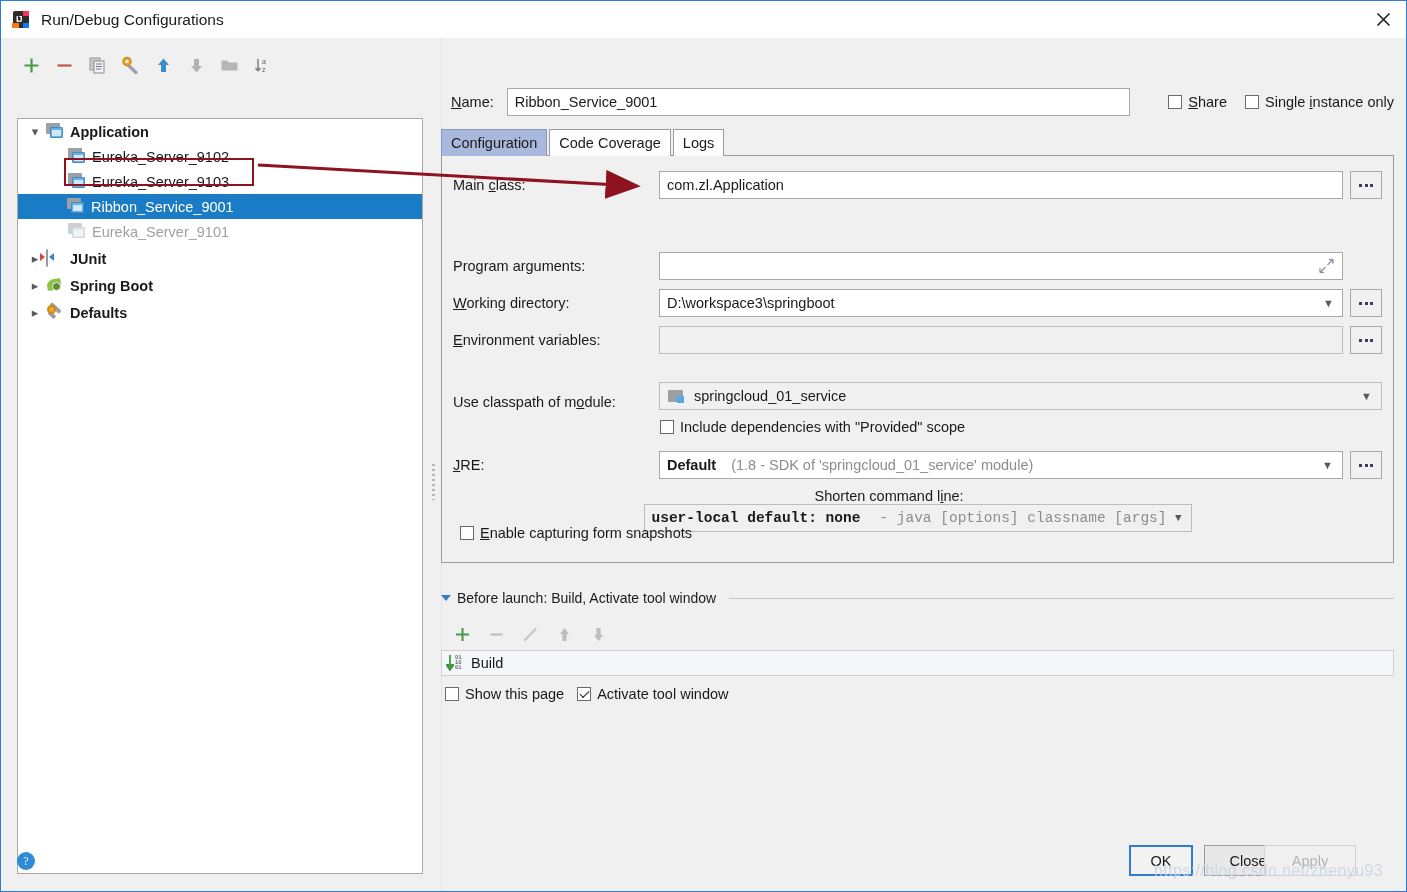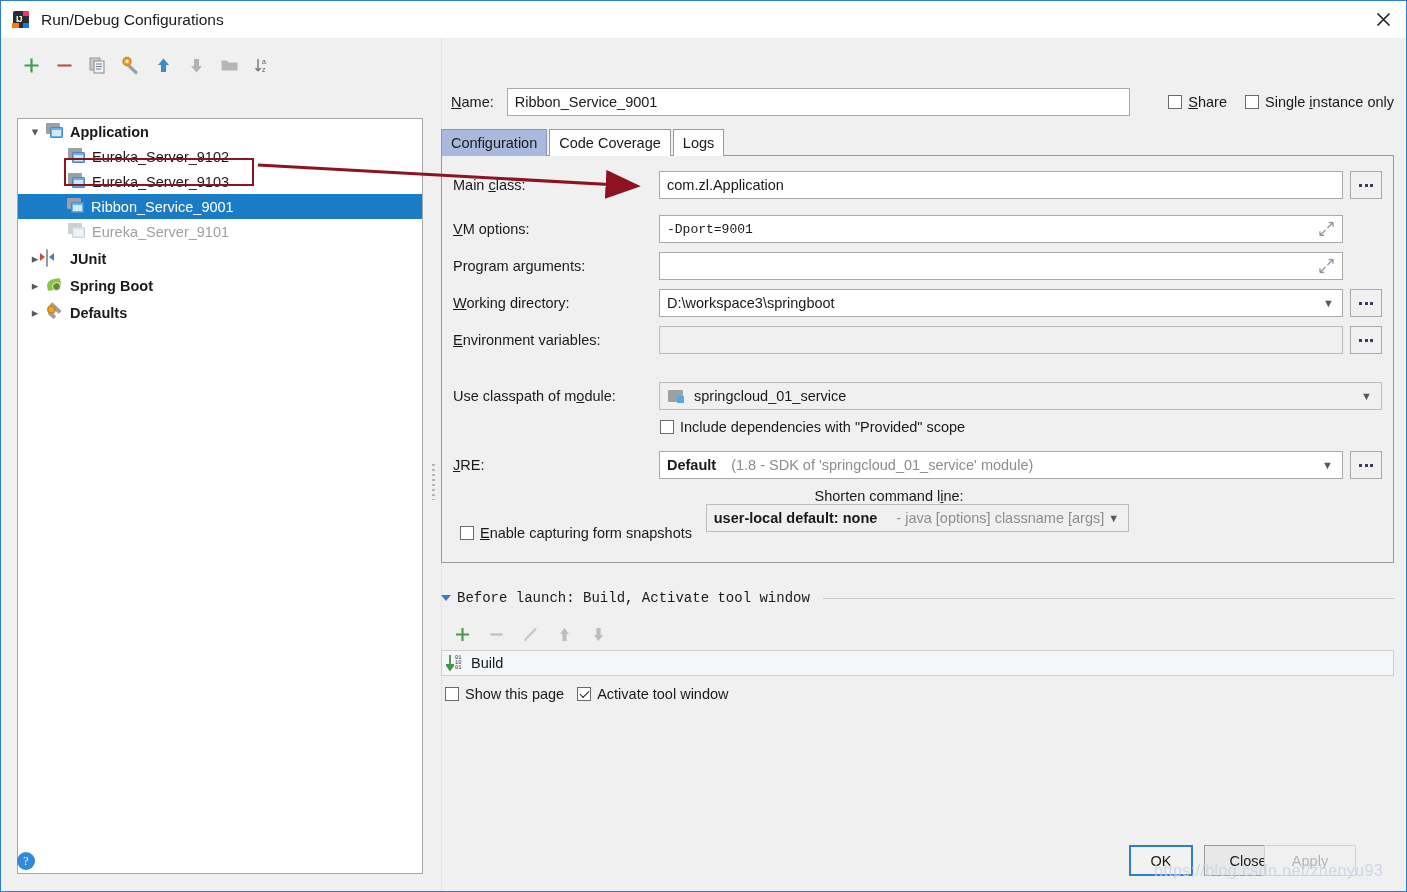--- a/index.html
+++ b/index.html
@@ -374,33 +374,20 @@
           </div>
           <div class="browse">
             <span class="dots">
                 <i></i>
                 <i></i>
                 <i></i>
               </span>
           </div>
         </div>
 
-        <div class="row" style="top:59px;">
-          <span class="lb lbl"><span class="u">V</span>M options:</span>
-          <div class="tfield" style="flex:1 1 auto;position:relative;padding-right:26px;">
-            <span class="mono">-Dport=9001</span>
-            <span class="expander">
-              <svg width="15" height="15" viewBox="0 0 15 15">
-                <path d="M14 1 L8.5 6.5 M14 1 H9.8 M14 1 V5.2" stroke="#8a93a8" stroke-width="1.3" fill="none"></path>
-                <path d="M1 14 L6.5 8.5 M1 14 H5.2 M1 14 V9.8" stroke="#8a93a8" stroke-width="1.3" fill="none"></path>
-              </svg>
-            </span>
-          </div>
-          <div style="width:39px;flex:0 0 auto;"></div>
-        </div>
 
         <div class="row" style="top:96px;">
           <span class="lb lbl">Program ar<span class="u">g</span>uments:</span>
           <div class="tfield" style="flex:1 1 auto;position:relative;padding-right:26px;">
             <span class="mono"></span>
             <span class="expander">
               <svg width="15" height="15" viewBox="0 0 15 15">
                 <path d="M14 1 L8.5 6.5 M14 1 H9.8 M14 1 V5.2" stroke="#8a93a8" stroke-width="1.3" fill="none"></path>
                 <path d="M1 14 L6.5 8.5 M1 14 H5.2 M1 14 V9.8" stroke="#8a93a8" stroke-width="1.3" fill="none"></path>
               </svg>
@@ -431,21 +418,21 @@
           </div>
           <div class="browse">
             <span class="dots">
                 <i></i>
                 <i></i>
                 <i></i>
               </span>
           </div>
         </div>
 
-        <div class="row" style="top:226px;">
+        <div class="row" style="top:226px;align-items:flex-end;">
           <span class="lb lbl">Use classpath of m<span class="u">o</span>dule:</span>
           <div class="tfield ro" style="flex:1 1 auto;position:relative;padding-left:8px;gap:8px;">
             <span style="position:relative;width:18px;height:15px;flex:0 0 auto;">
               <span style="position:absolute;left:0;top:1px;width:15px;height:12px;background:#9aa0a6;border-radius:1px;display:block;"></span>
               <span style="position:absolute;left:9px;top:7px;width:7px;height:7px;background:#56a9e0;display:block;"></span>
             </span>
             <span>springcloud_01_service</span>
             <span style="position:absolute;right:9px;top:50%;transform:translateY(-50%);color:#5a5a5a;font-size:11px;">▼</span>
           </div>
         </div>
@@ -469,40 +456,40 @@
             <span class="dots">
                 <i></i>
                 <i></i>
                 <i></i>
               </span>
           </div>
         </div>
 
         <div class="row" style="top:332px;flex-direction:column;">
           <span class="lb lbl">Shorten command l<span class="u">i</span>ne:</span>
-          <div class="tfield ro" style="flex:1 1 auto;position:relative;padding-right:24px;gap:19px;">
+          <div class="tfield ro" style="flex:1 1 auto;position:relative;padding-right:24px;gap:19px;font-family:Liberation Mono, monospace;">
             <span class="bold">user-local default: none</span>
             <span class="muted">- java [options] classname [args]</span>
             <span style="position:absolute;right:9px;top:50%;transform:translateY(-50%);color:#5a5a5a;font-size:11px;">▼</span>
           </div>
         </div>
 
         <div class="row" style="top:369px;">
           <div class="cb-wrap" style="margin-left:7px;">
             <span class="cbox"></span>
             <span><span class="u">E</span>nable capturing form snapshots</span>
           </div>
         </div>
 
       </div>
     </div>
 
     <div class="bl-head">
       <span class="tri"></span>
-      <span style="font-size:14px;font-family:Liberation Mono, monospace;">Before launch: Build, Activate tool window</span>
+      <span style="font-size:14px;">Before launch: Build, Activate tool window</span>
       <span class="line"></span>
     </div>
 
     <div class="bl-toolbar">
       <div class="bl-btn">
         <svg width="17" height="17" viewBox="0 0 17 17">
             <path d="M8.5 2 V15 M2 8.5 H15" stroke="#4a9a4a" stroke-width="2.1"></path>
           </svg>
       </div>
       <div class="bl-btn">

